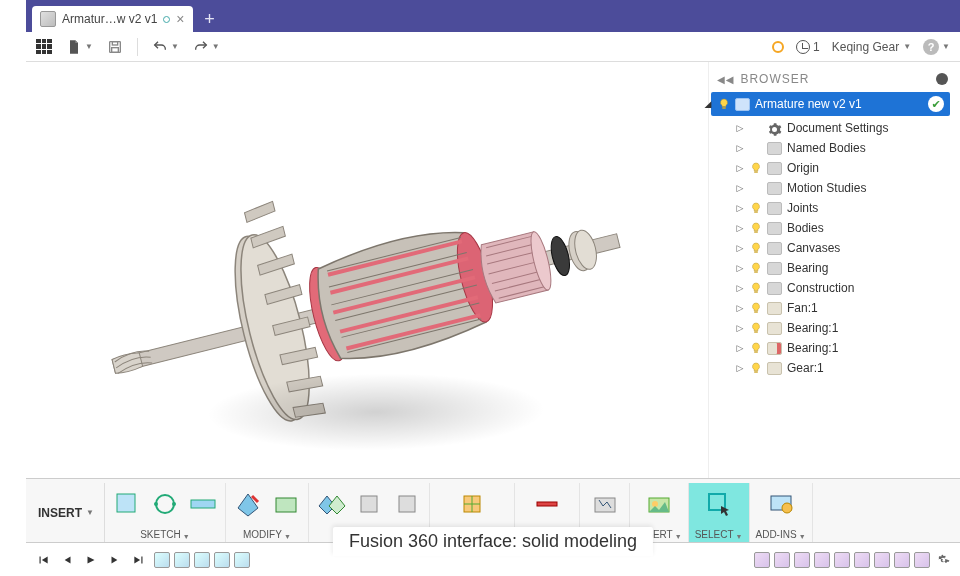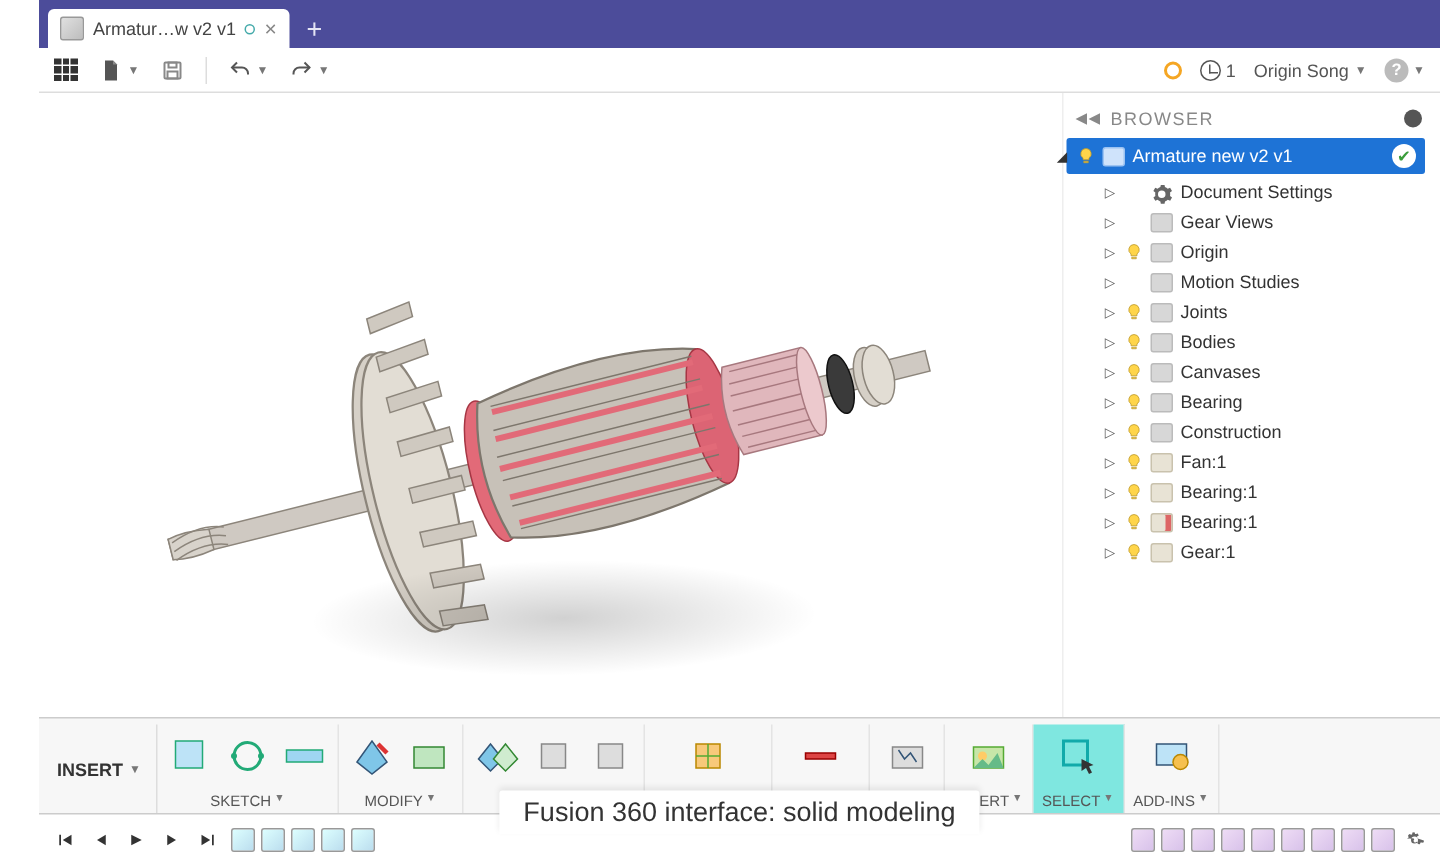--- a/index.html
+++ b/index.html
@@ -53,21 +53,21 @@
   .node.root .check { margin-left:auto; width:16px; height:16px; border-radius:50%; background:#fff; color:#3a9d3a; display:flex;align-items:center;justify-content:center; font-size:11px; }
   .node.indent { padding-left:26px; }
   .bulb svg{width:12px;height:12px;}
 
   
   .ribbon { height:64px; border-top:1px solid #ccc; background:#f7f7f7; display:flex; align-items:stretch; padding:4px 2px 0; }
   .ws { display:flex; align-items:center; padding:0 10px; font-weight:bold; font-size:12px; color:#333; gap:4px; border-right:1px solid #ddd; white-space:nowrap;}
   .rgroup { display:flex; flex-direction:column; align-items:center; justify-content:space-between; padding:2px 6px 2px; border-right:1px solid #e4e4e4; min-width:0; }
   .rgroup.selected { background:#7fe7e0; }
   .rgroup .icons { display:flex; gap:6px; align-items:center; height:38px;}
-  .rgroup .rlabel { font-size:10px; color:#555; white-space:nowrap; display:flex; align-items:flex-start; gap:2px; }
+  .rgroup .rlabel { font-size:10px; color:#555; white-space:nowrap; display:flex; align-items:flex-end; gap:2px; }
   .rgroup .rlabel .drop-caret{ font-size:7px; }
   .ticon { width:32px; height:32px; display:flex; align-items:center; justify-content:center; }
   .ticon svg{ width:100%; height:100%; }
 
   
   .bottombar { height:34px; background:#fff; border-top:1px solid #ccc; display:flex; align-items:center; padding:0 8px; gap:6px; position:relative;}
   .pbtn { width:18px; height:18px; display:flex; align-items:center; justify-content:center; color:#333; cursor:pointer;}
   .pbtn svg{width:14px;height:14px;}
   .tl-icons { display:flex; gap:4px; }
   .tl-icons .sq { width:16px; height:16px; border:1px solid #999; background:linear-gradient(135deg,#dff,#bde); border-radius:2px;}
@@ -140,21 +140,21 @@
         <span class="drop-caret">▼</span>
       </div>
     </div>
     <div class="right">
       <span class="chip-rec"></span>
       <div class="qbtn">
         <span class="chip-clock"></span>
         <span>1</span>
       </div>
       <div class="user qbtn">
-        <span>Origin Song</span>
+        <span>Keqing Gear</span>
         <span class="drop-caret">▼</span>
       </div>
       <div class="qbtn">
         <span class="help">?</span>
         <span class="drop-caret">▼</span>
       </div>
     </div>
   </div>
 
   <div class="content">
@@ -252,21 +252,21 @@
               <span style="width:12px"></span>
               <span class="ico gear"><svg viewBox="0 0 24 24" fill="#666">
                   <path d="M12 8a4 4 0 100 8 4 4 0 000-8zm9 4a9 9 0 01-.17 1.76l2.12 1.65-2 3.46-2.49-1a9 9 0 01-3 1.76L15 22h-4l-.43-2.37a9 9 0 01-3-1.76l-2.49 1-2-3.46 2.12-1.65A9 9 0 015 12a9 9 0 01.17-1.76L3.05 8.59l2-3.46 2.49 1a9 9 0 013-1.76L11 2h4l.43 2.37a9 9 0 013 1.76l2.49-1 2 3.46-2.12 1.65A9 9 0 0121 12z"></path>
                 </svg></span>
               <span class="label">Document Settings</span>
             </div>
             <div class="node indent">
               <span class="disc">▷</span>
               <span style="width:12px"></span>
               <span class="ico"></span>
-              <span class="label">Gear Views</span>
+              <span class="label">Named Bodies</span>
             </div>
             <div class="node indent">
               <span class="disc">▷</span>
               <span class="bulb"><svg viewBox="0 0 24 24" fill="#ffd54a" stroke="#b8952a">
                   <path d="M9 21h6v-2H9zM12 2a7 7 0 00-4 12.7V17h8v-2.3A7 7 0 0012 2z"></path>
                 </svg></span>
               <span class="ico"></span>
               <span class="label">Origin</span>
             </div>
             <div class="node indent">

